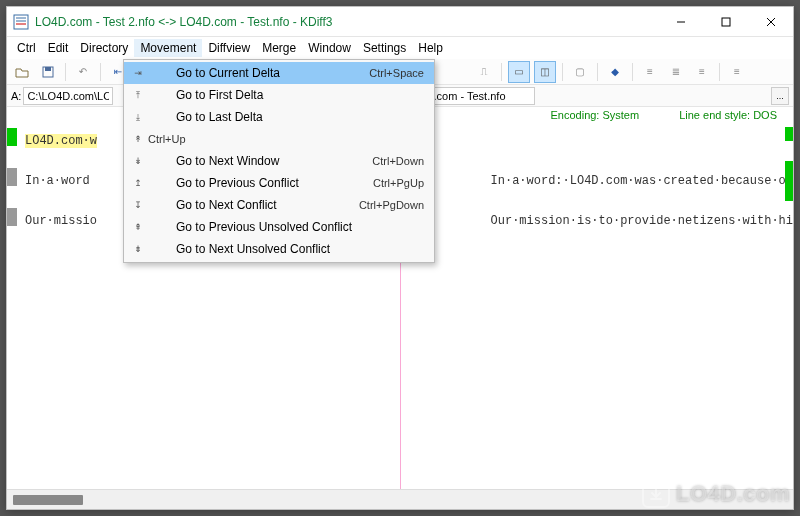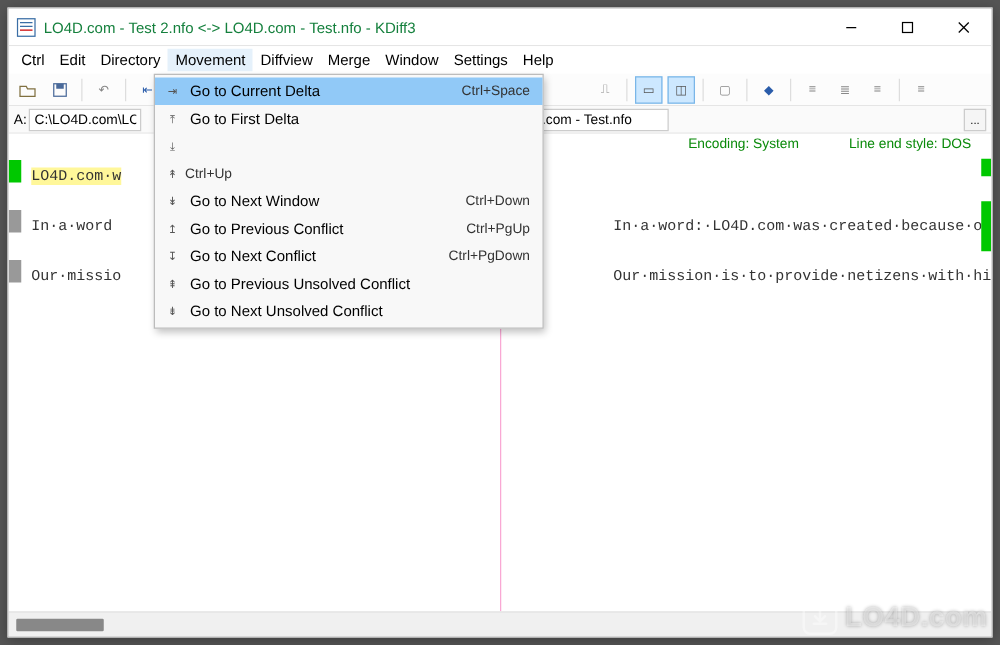--- a/index.html
+++ b/index.html
@@ -196,21 +196,21 @@
     padding: 0 10px 0 4px;
   }
   .dd-item:hover, .dd-item.selected {
     background: #91c9f7;
   }
   .dd-icon {
     width: 20px; height: 16px;
     display: flex; align-items: center; justify-content: center;
     color: #555; font-size: 9px;
   }
-  .dd-label { flex: 1; padding-left: 4px; }
+  .dd-label { flex: 1; padding-left: 4px; margin-left: 24px; }
   .dd-shortcut { color: #333; font-size: 11px; }
   
   .statusbar {
     height: 20px;
     background: #f0f0f0;
     border-top: 1px solid #ddd;
     display: flex; align-items: center;
     padding: 0 6px;
   }
   .status-seg {
@@ -375,20 +375,21 @@
         <span class="dd-label">Go to Current Delta</span>
         <span class="dd-shortcut">Ctrl+Space</span>
       </div>
       <div class="dd-item">
         <span class="dd-icon">⤒</span>
         <span class="dd-label">Go to First Delta</span>
         <span class="dd-shortcut"></span>
       </div>
       <div class="dd-item">
         <span class="dd-icon">⤓</span>
+        <span class="dd-label">Go to Last Delta</span>
         <span class="dd-shortcut"></span>
       </div>
       <div class="dd-item">
         <span class="dd-icon">↟</span>
         <span class="dd-shortcut">Ctrl+Up</span>
       </div>
       <div class="dd-item">
         <span class="dd-icon">↡</span>
         <span class="dd-label">Go to Next Window</span>
         <span class="dd-shortcut">Ctrl+Down</span>

